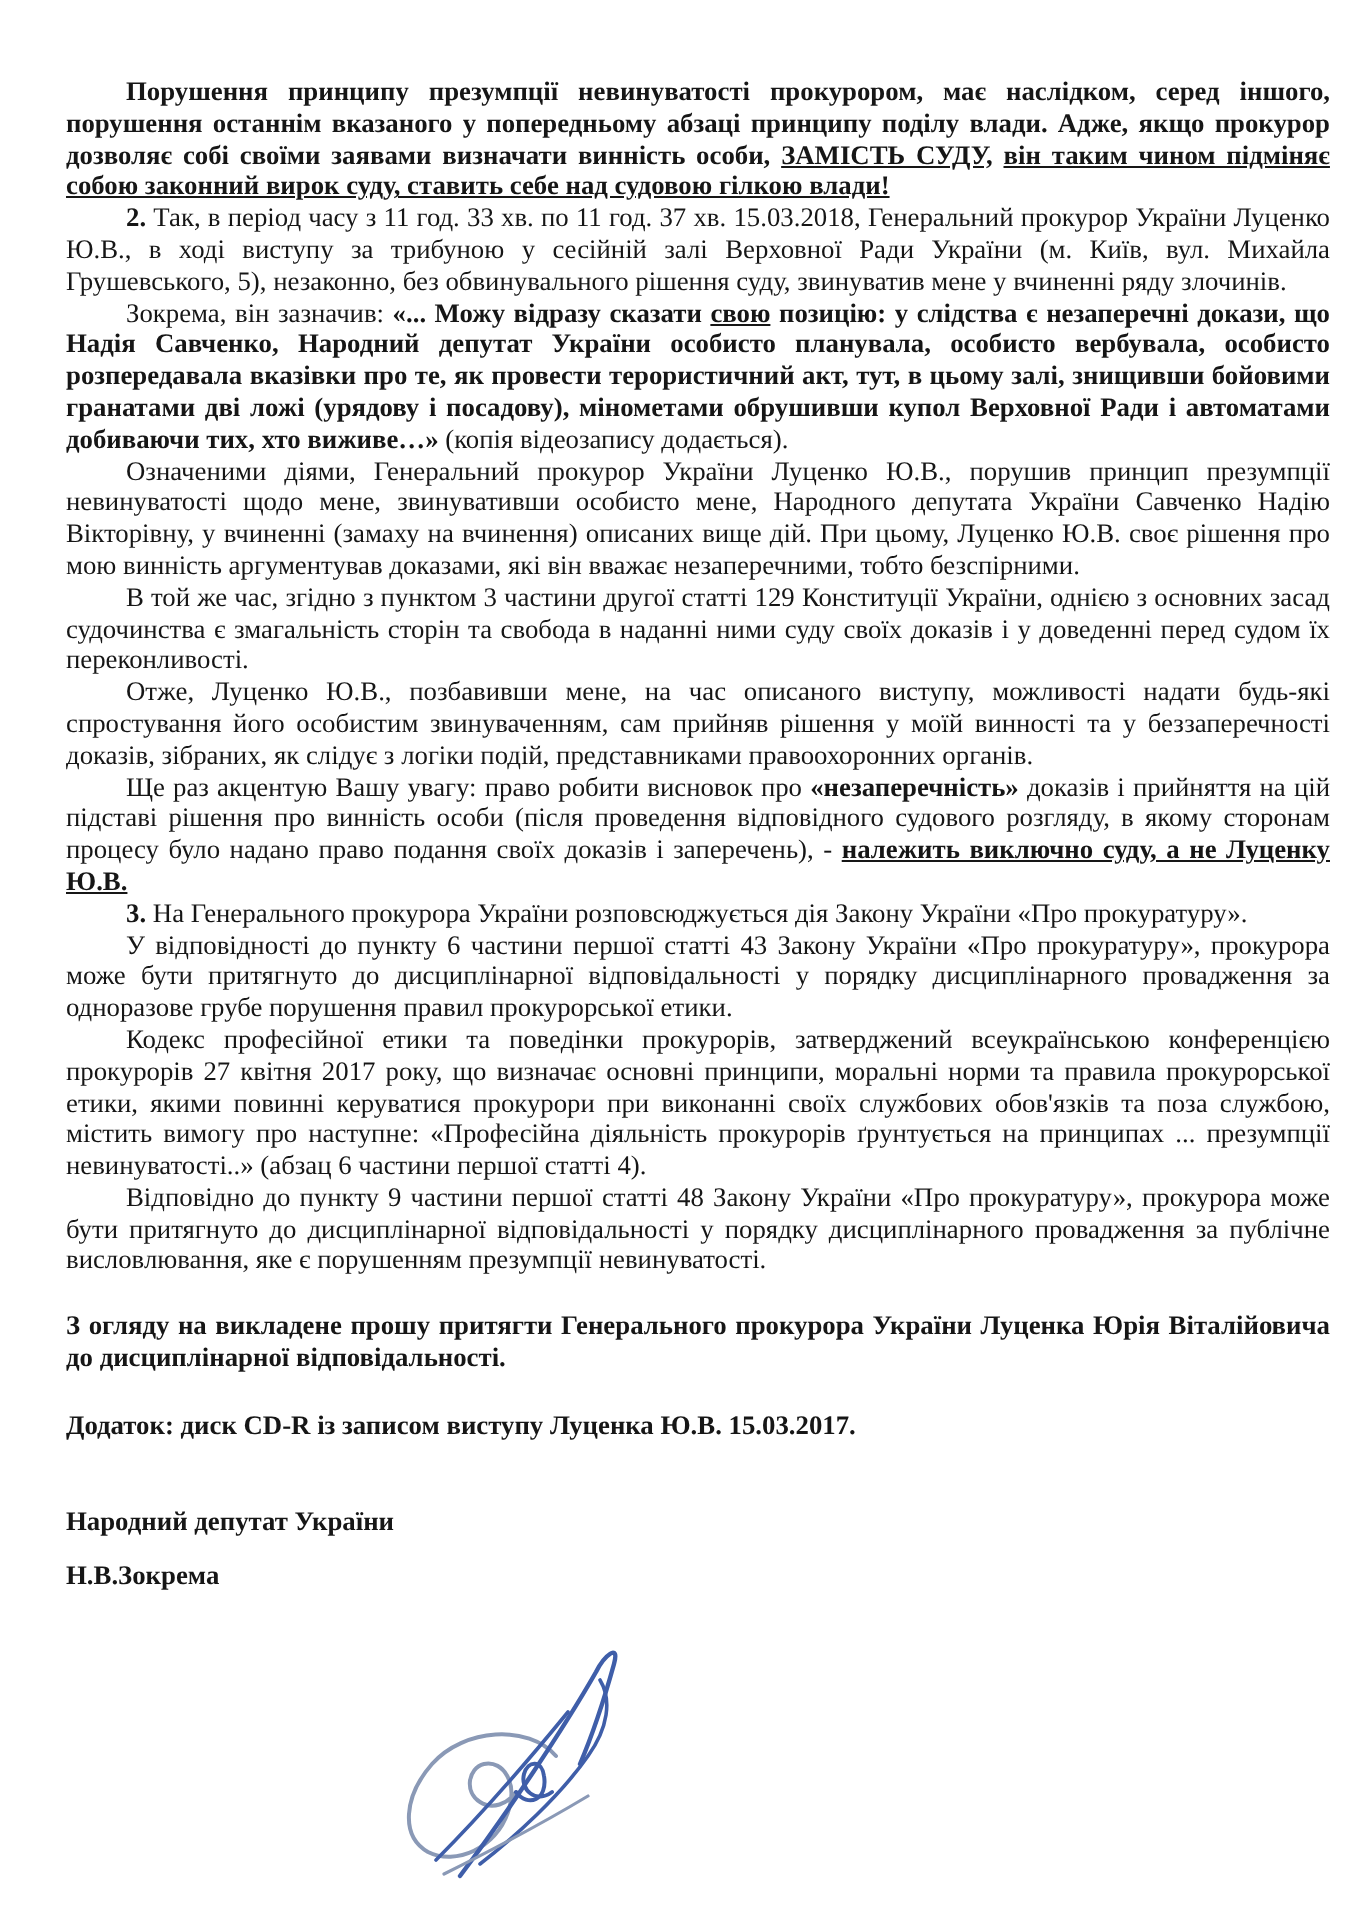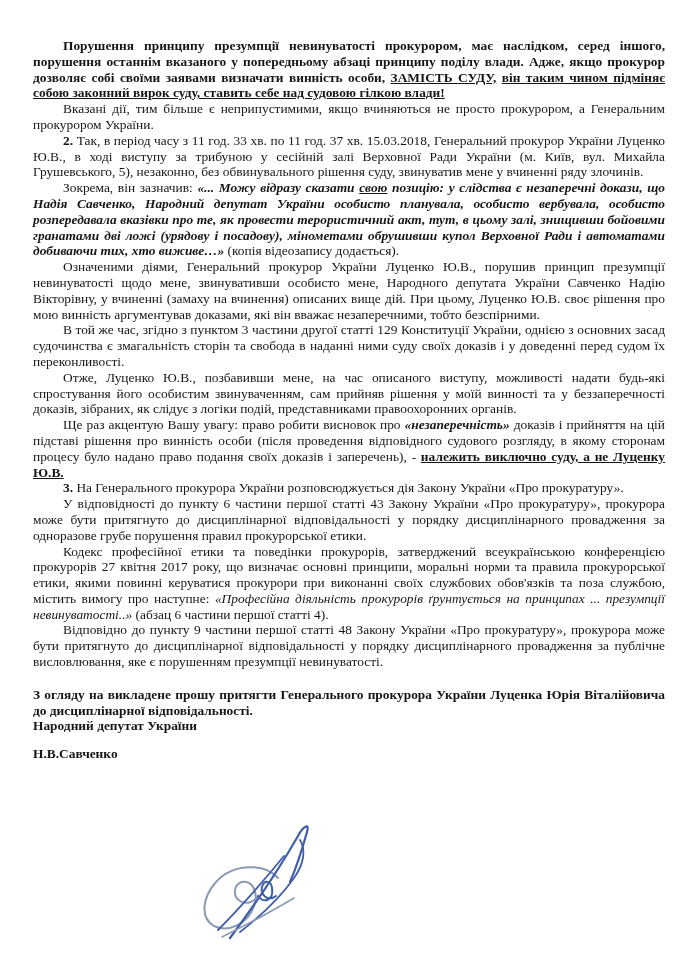--- a/index.html
+++ b/index.html
@@ -20,50 +20,50 @@
     color: #161616;
   }
   .para {
     margin: 0;
     text-align: justify;
     text-indent: 30px;
   }
   .para.no-indent { text-indent: 0; }
   .para.left { text-align: left; }
   .b { font-weight: bold; }
-  .i { font-style: italic; }
+  .i { }
   .u { text-decoration: underline; }
   .signature {
     position: absolute;
     left: 194px; top: 816px;
     width: 144px; height: 128px;
     pointer-events: none;
   }
   .signature svg { width: 100%; height: 100%; }
 </style>
 </head>
 <body>
 
 <div class="page">
   <div>
       <p class="para"><span class="b">Порушення принципу презумпції невинуватості прокурором, має наслідком, серед іншого, порушення останнім вказаного у попередньому абзаці принципу поділу влади. Адже, якщо прокурор дозволяє собі своїми заявами визначати винність особи, </span><span class="b u">ЗАМІСТЬ СУДУ,</span><span class="b"> </span><span class="b u">він таким чином підміняє собою законний вирок суду, ставить себе над судовою гілкою влади!</span></p>
-      <p class="para"><span class="">Вказані дії, тим більше є неприпустимими, якщо вчиняються не просто прокурором, а Генеральним прокурором України.</span></p>
       <p class="para"><span class="b">2.</span><span class=""> Так, в період часу з 11 год. 33 хв. по 11 год. 37 хв. 15.03.2018, Генеральний прокурор України Луценко Ю.В., в ході виступу за трибуною у сесійній залі Верховної Ради України (м. Київ, вул. Михайла Грушевського, 5), незаконно, без обвинувального рішення суду, звинуватив мене у вчиненні ряду злочинів.</span></p>
       <p class="para"><span class="">Зокрема, він зазначив: </span><span class="b i">«... Можу відразу сказати </span><span class="b i u">свою</span><span class="b i"> позицію: у слідства є незаперечні докази, що Надія Савченко, Народний депутат України особисто планувала, особисто вербувала, особисто розпередавала вказівки про те, як провести терористичний акт, тут, в цьому залі, знищивши бойовими гранатами дві ложі (урядову і посадову), мінометами обрушивши купол Верховної Ради і автоматами добиваючи тих, хто виживе…»</span><span class=""> (копія відеозапису додається).</span></p>
       <p class="para"><span class="">Означеними діями, Генеральний прокурор України Луценко Ю.В., порушив принцип презумпції невинуватості щодо мене, звинувативши особисто мене, Народного депутата України Савченко Надію Вікторівну,  у вчиненні (замаху на вчинення) описаних вище дій. При цьому, Луценко Ю.В. своє рішення про мою винність аргументував доказами, які він вважає незаперечними, тобто безспірними.</span></p>
       <p class="para"><span class="">В той же час, згідно з пунктом 3 частини другої статті 129 Конституції України, однією з основних засад судочинства є змагальність сторін та свобода в наданні ними суду своїх доказів і у доведенні перед судом їх переконливості.</span></p>
       <p class="para"><span class="">Отже, Луценко Ю.В., позбавивши мене, на час описаного виступу, можливості надати будь-які спростування його особистим звинуваченням, сам прийняв рішення у моїй винності та у беззаперечності доказів, зібраних, як слідує з логіки подій, представниками правоохоронних органів.</span></p>
       <p class="para"><span class="">Ще раз акцентую Вашу увагу: право робити висновок про </span><span class="b i">«незаперечність»</span><span class=""> доказів і прийняття на цій підставі рішення про винність особи (після проведення відповідного судового розгляду, в якому сторонам процесу було надано право подання своїх доказів і заперечень), - </span><span class="b u">належить виключно суду, а не Луценку Ю.В.</span></p>
       <p class="para"><span class="b">3.</span><span class=""> На Генерального прокурора України розповсюджується дія Закону України «Про прокуратуру».</span></p>
       <p class="para"><span class="">У відповідності до пункту 6 частини першої статті 43 Закону України «Про прокуратуру», прокурора може бути притягнуто до дисциплінарної відповідальності у порядку дисциплінарного провадження за одноразове грубе порушення правил прокурорської етики.</span></p>
       <p class="para"><span class="">Кодекс професійної етики та поведінки прокурорів, затверджений всеукраїнською конференцією прокурорів 27 квітня 2017 року, що визначає основні принципи, моральні норми та правила прокурорської етики, якими повинні керуватися прокурори при виконанні своїх службових обов'язків та поза службою, містить вимогу про наступне: </span><span class="i">«Професійна діяльність прокурорів ґрунтується на принципах ... презумпції невинуватості..»</span><span class=""> (абзац 6 частини першої статті 4).</span></p>
       <p class="para"><span class="">Відповідно до пункту 9 частини першої статті 48 Закону України «Про прокуратуру», прокурора може бути притягнуто до дисциплінарної відповідальності у порядку дисциплінарного провадження за публічне висловлювання, яке є порушенням презумпції невинуватості.</span></p>
       <p class="para no-indent" style="margin-top: 17px;"><span class="b">З огляду на викладене прошу притягти Генерального прокурора України Луценка Юрія Віталійовича до дисциплінарної відповідальності.</span></p>
-      <p class="para no-indent left" style=""><span class="b">Народний депутат України</span></p>
-      <p class="para no-indent left" style="margin-top: 12px;"><span class="b">Н.В.Савченко</span></p>
+      <p class="para no-indent left" style="margin-top: 18px;"><span class="b">Додаток: диск CD-R із записом виступу Луценка Ю.В. 15.03.2017.</span></p>
+      <p class="para no-indent left" style="margin-top: 32px;"><span class="b">Народний депутат України</span></p>
+      <p class="para no-indent left" style="margin-top: 12px;"><span class="b">Н.В.Зокрема</span></p>
     </div>
 
   <div class="signature">
     <svg viewBox="0 0 144 128" xmlns="http://www.w3.org/2000/svg" fill="none">
 
       <path d="M84,62 C70,46 38,48 22,66 C8,82 6,102 20,110 C34,117 54,108 60,90 C65,76 58,64 48,66 C40,68 38,80 46,85 C52,89 60,86 64,80" stroke="#8a99b6" stroke-width="2" stroke-linecap="round"></path>
 
       <path d="M64,80 C70,88 80,84 78,72 C77,64 70,64 68,71 C66,79 74,86 82,80" stroke="#3f5ea9" stroke-width="2" stroke-linecap="round"></path>
 
       <path d="M36,122 C60,90 88,48 104,20 C108,12 116,5 113,16 C108,34 102,52 96,66" stroke="#3f5ea9" stroke-width="2.2" stroke-linecap="round"></path>

